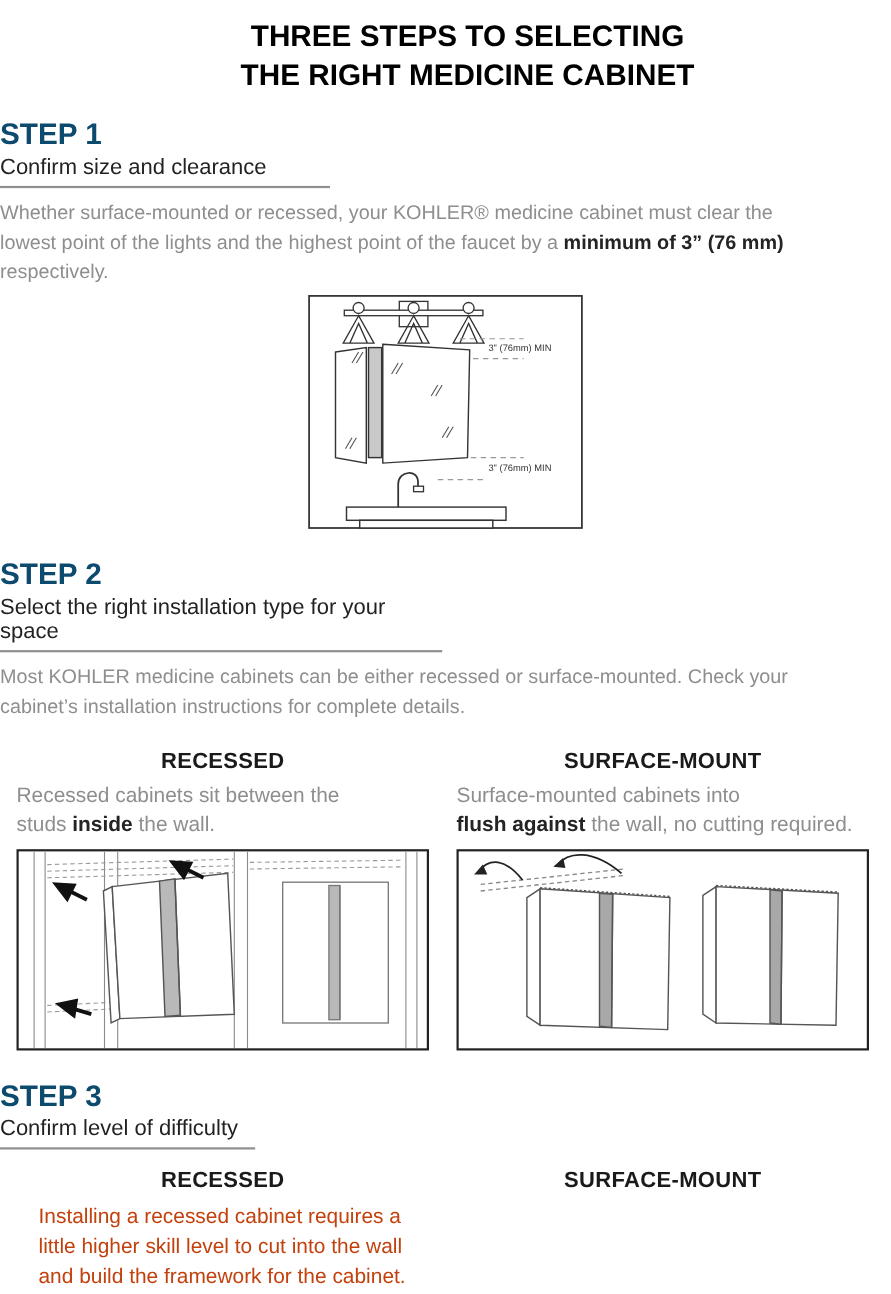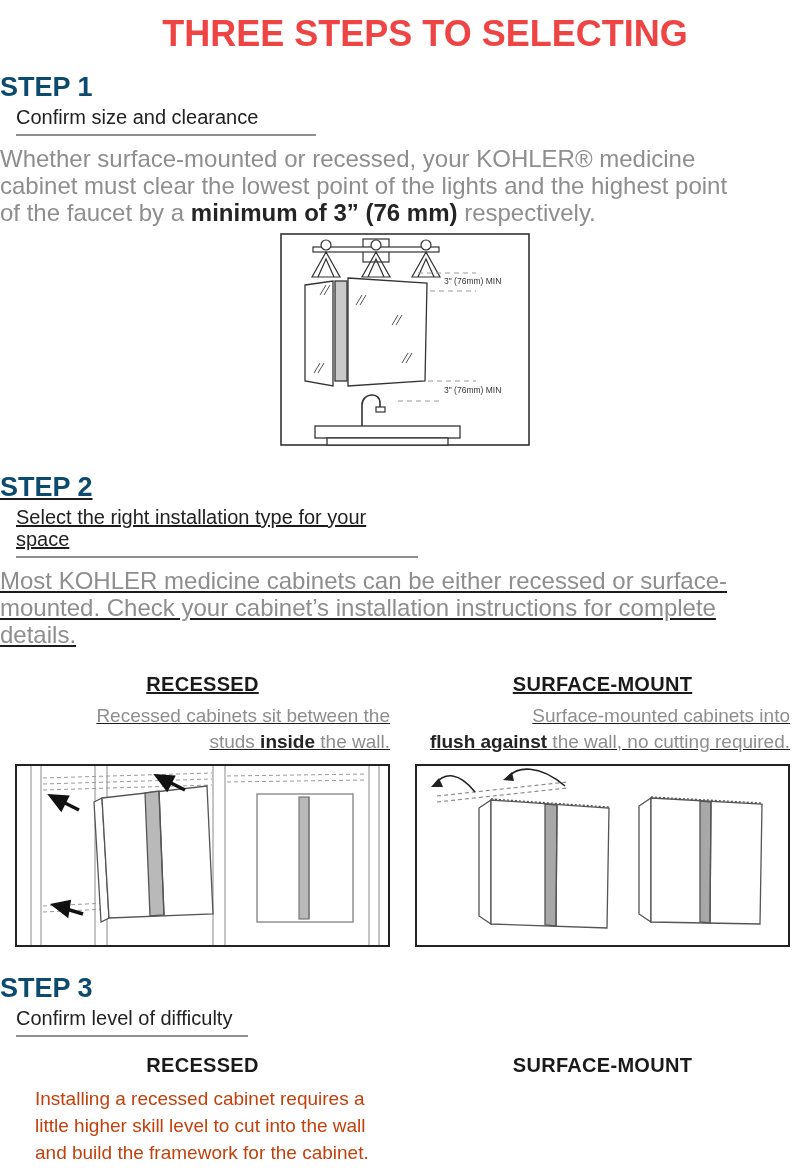--- a/index.html
+++ b/index.html
@@ -1,54 +1,54 @@
 <!DOCTYPE html>
 <html><head>
 <meta charset="utf-8">
 <style>
   html,body{margin:0;padding:0;background:#fff;}
   .page{
     width:810px;height:1176px;position:relative;overflow:hidden;background:#fff;
     font-family:"Liberation Sans",sans-serif;color:#1c1c1c;
   }
-  .title{margin:16px 0 0;text-align:center;font-weight:700;font-size:36px;line-height:35px;color:#ef4444;padding-left:40px;}
+  .title{margin:16px 0 0;text-align:center;font-weight:700;font-size:27px;line-height:35px;color:#000000;padding-left:40px;}
   section{display:block;}
   .indent{margin-left:35px;}
   .step-h{font-size:27px;font-weight:700;margin:0;color:#0c4a6e;line-height:31px;}
-  .sub{font-size:20px;font-weight:400;margin:3px 16px 0;padding-bottom:6px;border-bottom:2px solid #8f8f8f;color:#222;line-height:22px;}
+  .sub{font-size:20px;font-weight:400;margin:3px 0 0;padding-bottom:6px;border-bottom:2px solid #8f8f8f;color:#222;line-height:22px;}
   .sub1{width:300px;}
   .sub2{width:402px;}
   .sub3{width:232px;}
-  .body{font-size:24px;line-height:27px;color:#8e8e8e;margin:9px 0 0;max-width:742px;}
+  .body{font-size:18px;line-height:27px;color:#8e8e8e;margin:9px 0 0;max-width:742px;}
   strong{color:#242424;font-weight:700;}
   .step1{margin-top:21px;}
-  .step2{margin-top:26px;text-decoration:underline;}
+  .step2{margin-top:26px;}
   .step3{margin-top:26px;}
   .diagram1{width:250px;margin:7px auto 0;}
   .diagram1 svg{display:block;}
   .cols{display:flex;margin-top:25px;}
   .col{width:375px;margin-left:15px;}
   .col + .col{margin-left:25px;}
   .col h4{font-size:20px;font-weight:700;text-align:center;margin:0 0 7px;color:#1a1a1a;letter-spacing:.3px;}
-  .cdesc{font-size:19px;line-height:26px;color:#8e8e8e;text-align:right;margin:0;}
+  .cdesc{font-size:19px;line-height:26px;color:#8e8e8e;text-align:left;margin:0;}
   .illus{margin-top:9px;border:2px solid #222;height:179px;background:#fff;}
   .illus svg{display:block;}
   .cols3{display:flex;margin-top:17px;}
   .col3{width:375px;margin-left:15px;position:relative;height:225px;}
   .col3 + .col3{margin-left:25px;}
   .col3 h4{font-size:20px;font-weight:700;text-align:center;margin:0 0 8px;color:#1a1a1a;letter-spacing:.3px;}
   .ldesc{font-size:19px;line-height:27px;color:#c2410c;margin:0;padding:0 12px 0 20px;}
   .dlabel{font-size:8.5px;fill:#333;font-family:"Liberation Sans",sans-serif;}
 </style>
 </head>
 <body>
 
 <div class="page">
 
-  <h1 class="title"><span>THREE STEPS TO SELECTING</span><br></h1>
+  <h1 class="title"><span>THREE STEPS TO SELECTING</span><br><span>THE RIGHT MEDICINE CABINET</span></h1>
 
   <section class="step1">
     <h2 class="step-h indent">STEP 1</h2>
     <h3 class="sub sub1 indent">Confirm size and clearance</h3>
     <p class="body indent"><span>Whether surface-mounted or recessed, your KOHLER® medicine cabinet must clear the lowest point of the lights and the highest point of the faucet by a </span><strong>minimum of 3” (76 mm)</strong><span> respectively.</span></p>
 
     <div class="diagram1">
       <svg width="250" height="213" viewBox="0 0 250 213">
         <rect x="1" y="1" width="248" height="211" fill="none" stroke="#333" stroke-width="1.6"></rect>
 

